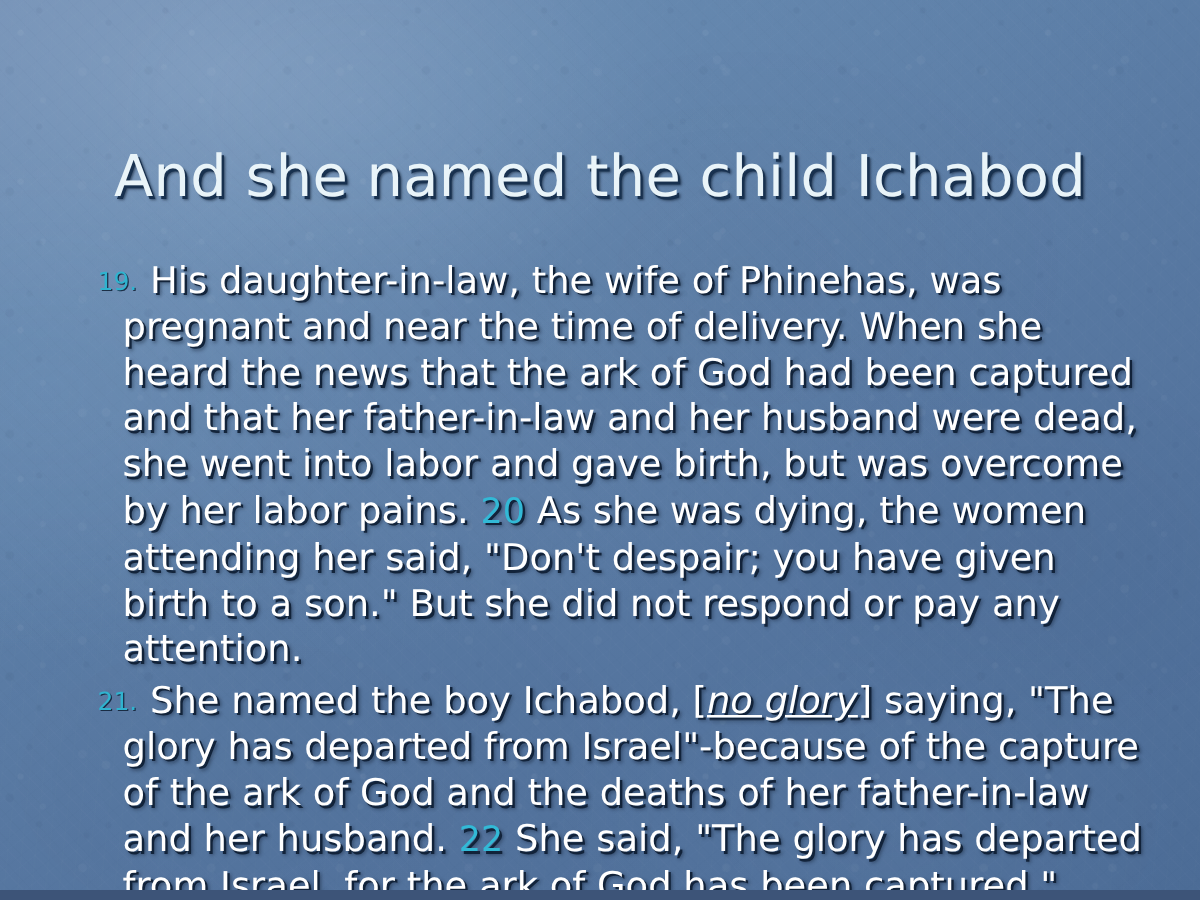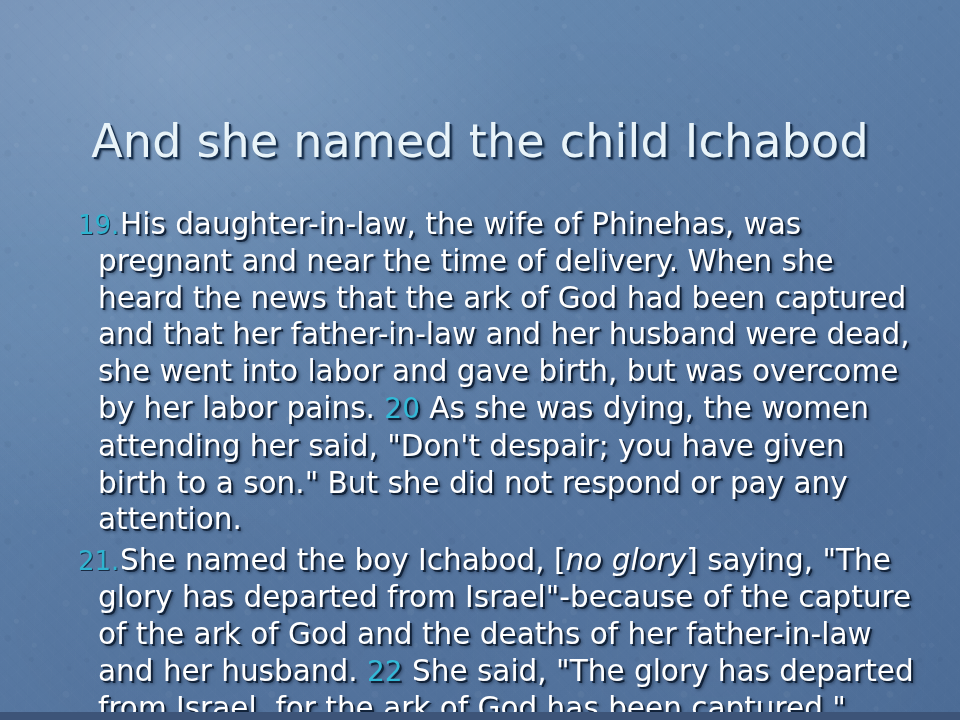--- a/index.html
+++ b/index.html
@@ -120,36 +120,37 @@
     margin: 0 0 4px 0;
   }
   .para .first-indent {
     display: inline-block;
     width: 22px;
   }
   .marker {
     position: absolute;
     left: 20px;
     top: 9px;
-    font-size: 26px;
+    font-size: 20px;
     line-height: 20px;
     color: #2fb3cf;
     text-shadow: 1px 1px 0 rgba(14,30,52,0.85);
     white-space: nowrap;
     text-align: right;
   }
   .vnum {
     color: #32b9d6;
     font-size: 28px;
   }
   .glossary {
     font-style: normal;
   }
   .glossary i {
     font-style: italic;
+    text-decoration: underline;
   }
 </style>
 </head>
 <body>
 
 <div id="slide">
 
   <div id="tex-a"></div>
   <div id="tex-b"></div>
   <div id="tex-c"></div>

